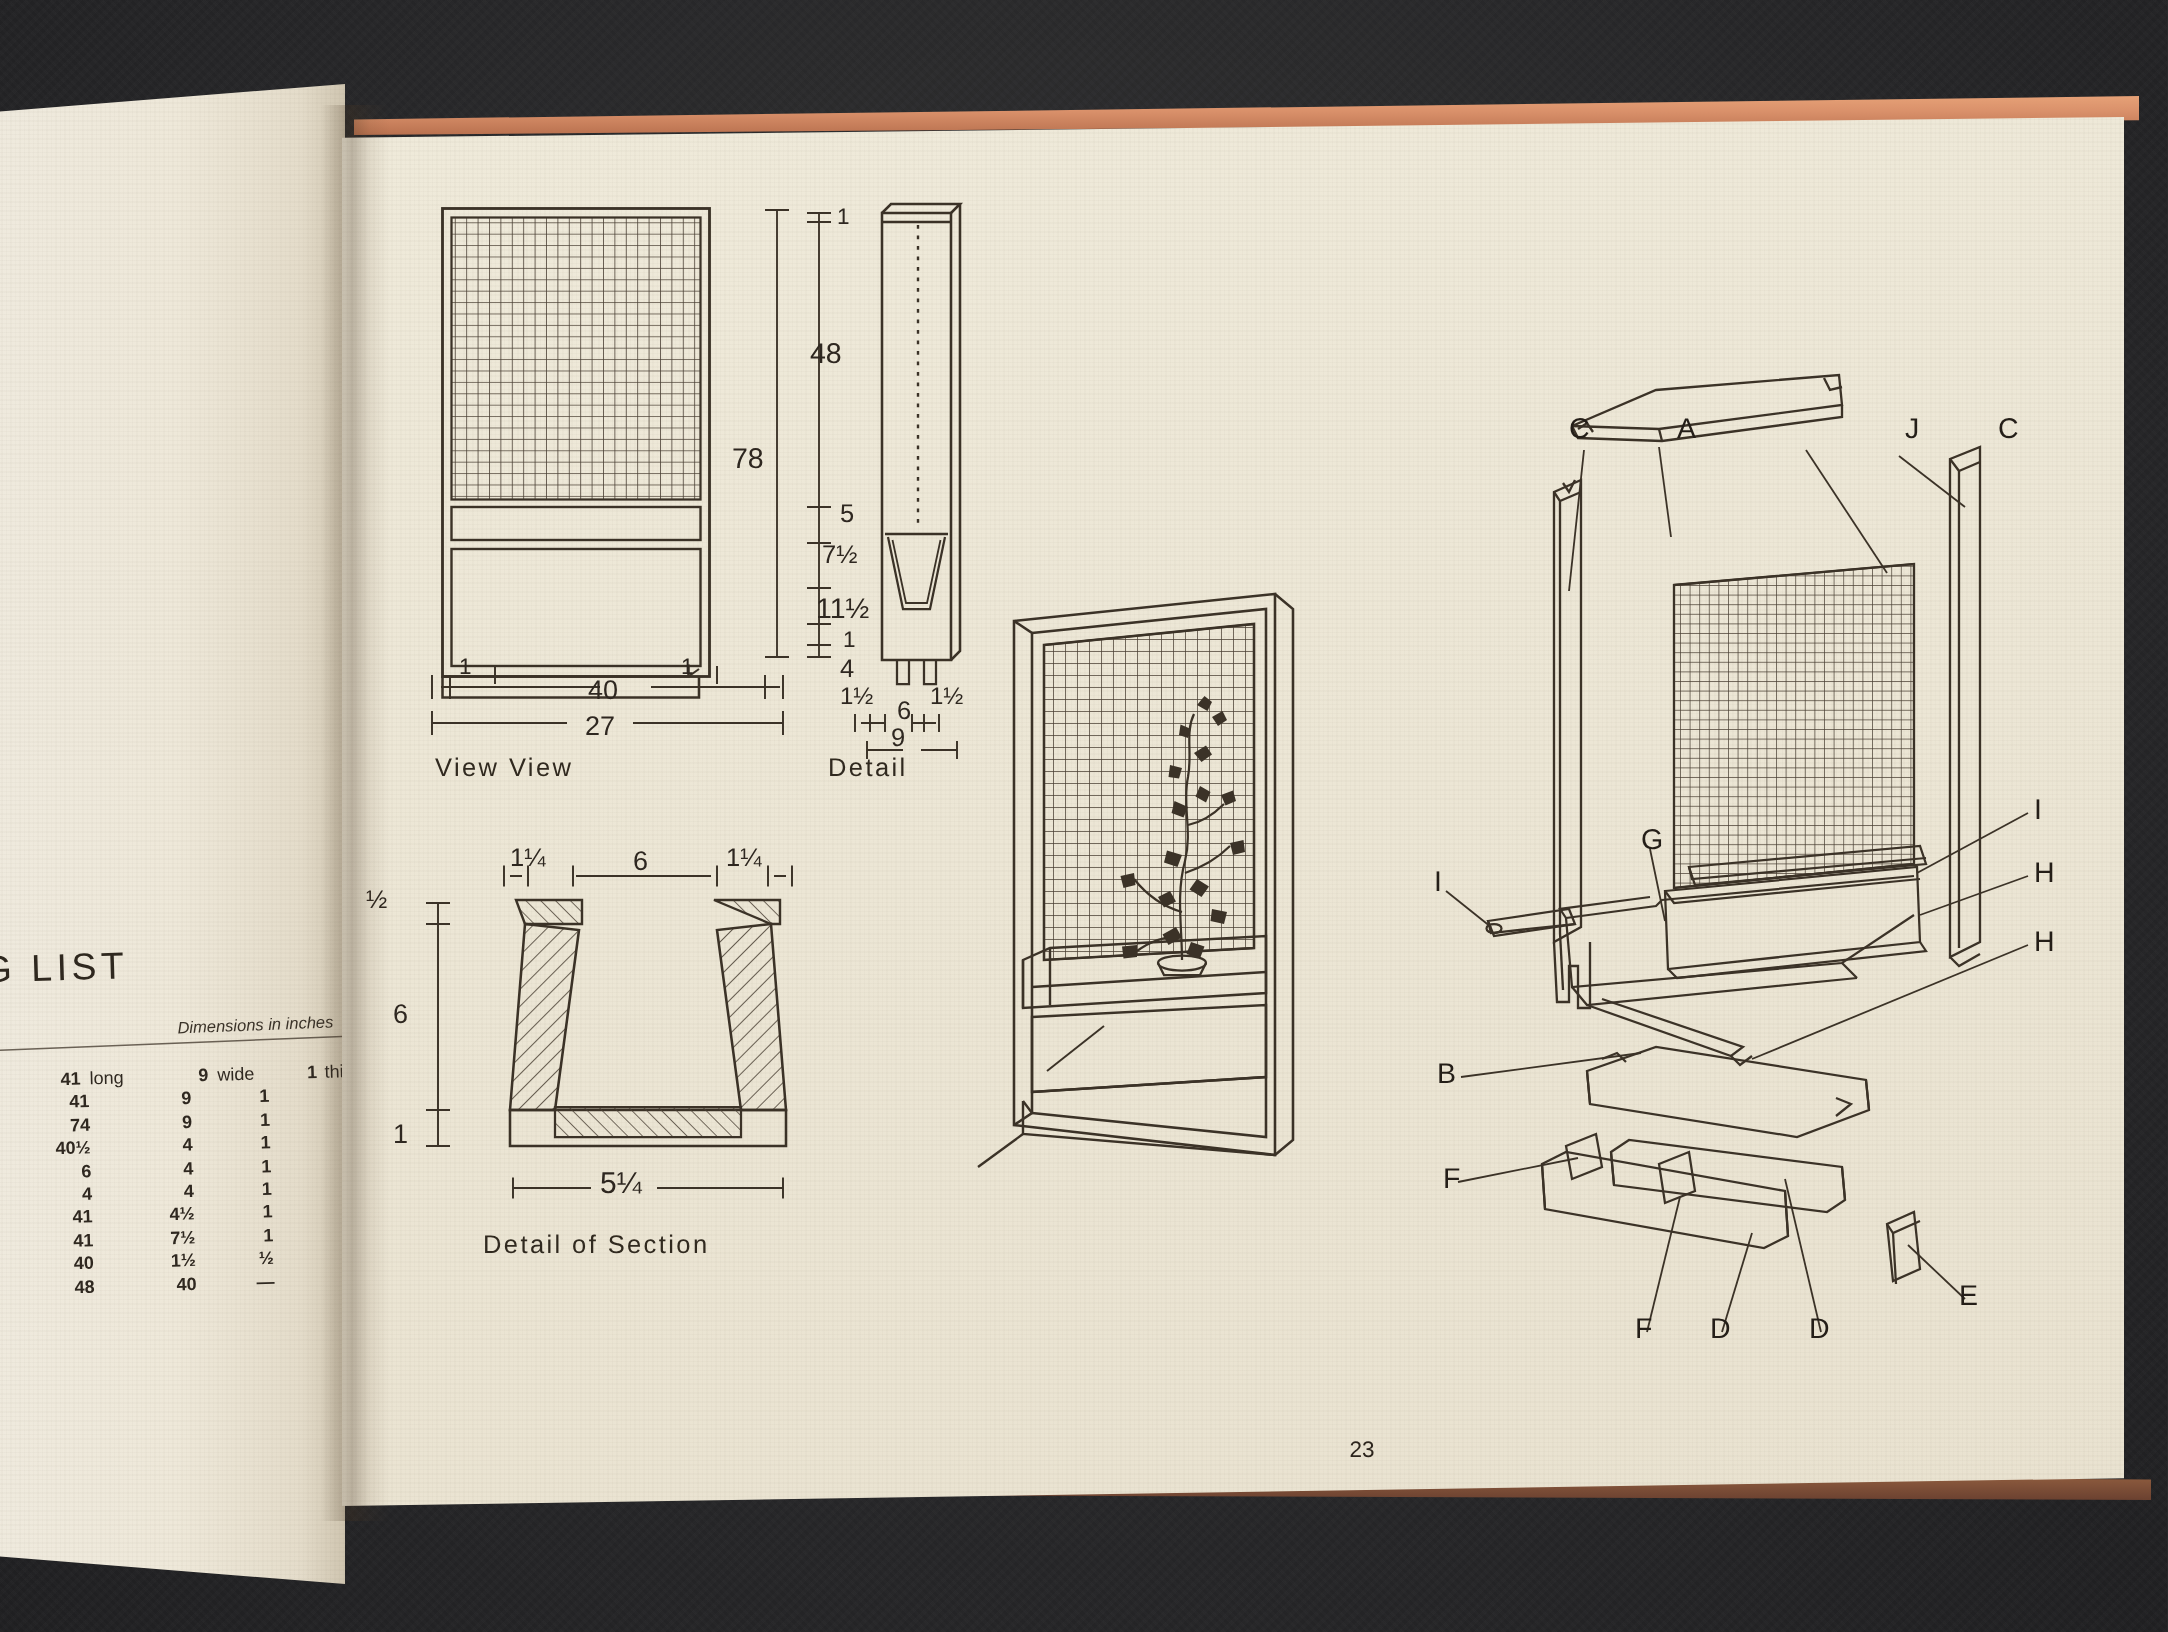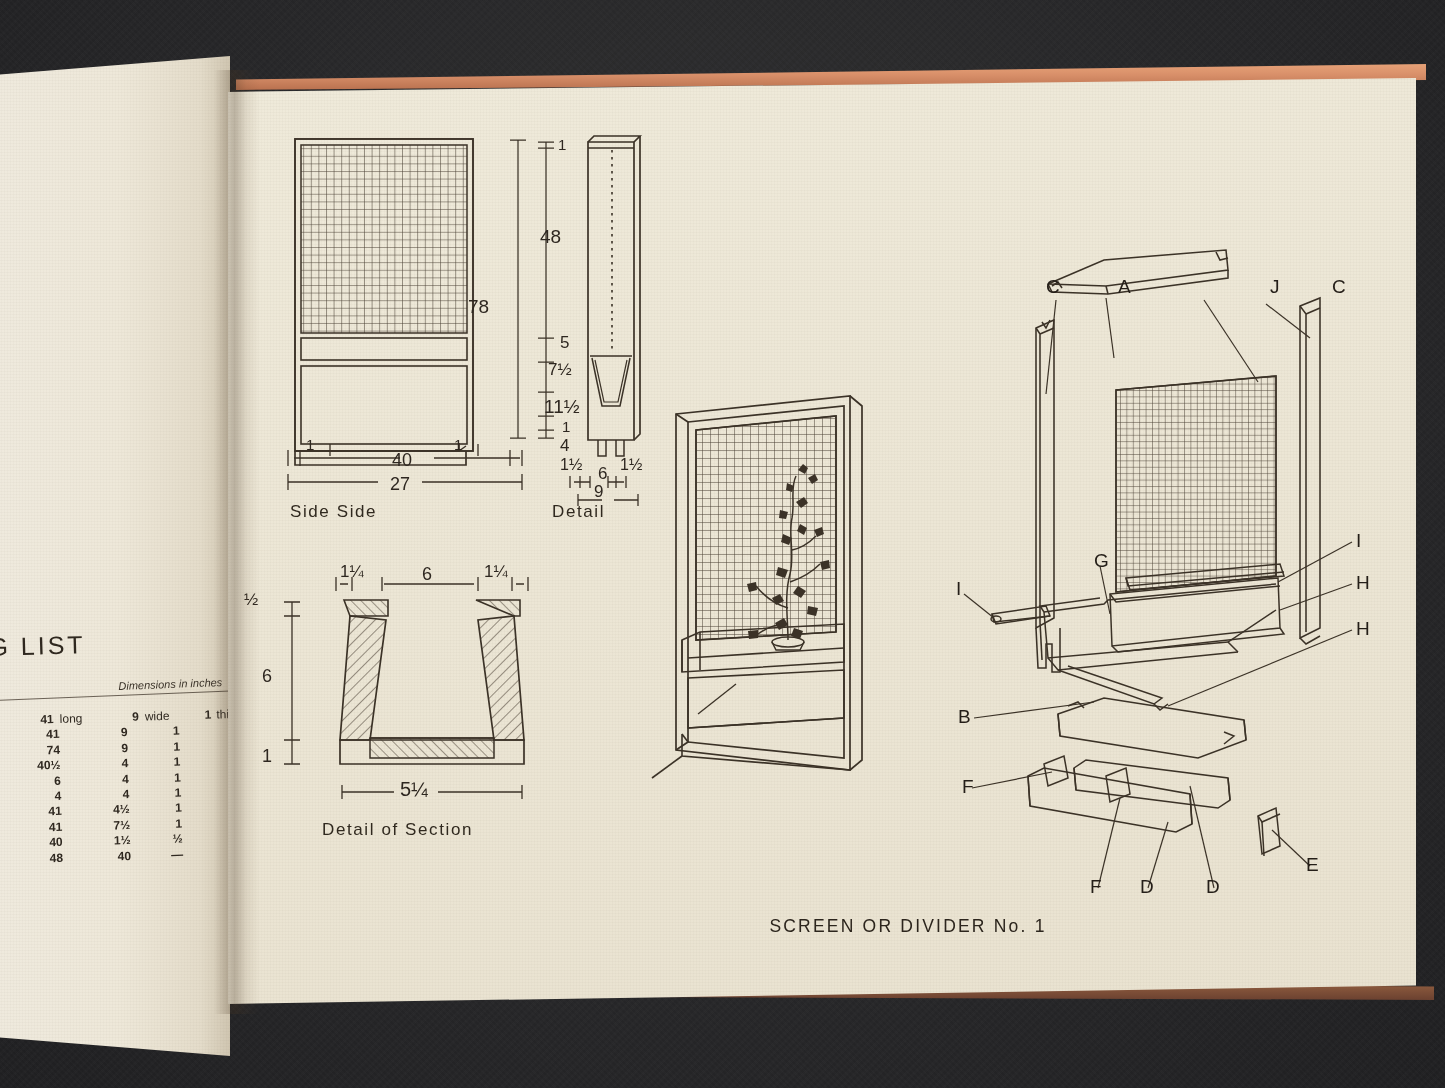--- a/index.html
+++ b/index.html
@@ -260,37 +260,37 @@
         <path d="M6 44 H96 M140 44 H240"></path>
         <path d="M6 36 V52 M240 36 V52"></path>
       </g>
     </svg>
 
     <span class="dim" style="left:78px;top:358px;">1</span>
     <span class="dim" style="left:164px;top:372px;font-size:18px;">40</span>
     <span class="dim" style="left:226px;top:358px;">1</span>
     <span class="dim" style="left:162px;top:396px;font-size:18px;">27</span>
 
-    <span class="cap" style="left:62px;top:424px;">Side Side</span>
+    <span class="cap" style="left:62px;top:424px;">View View</span>
 
     <svg style="position:absolute;left:274px;top:52px;" width="84" height="330" viewBox="0 0 84 330">
       <g stroke="#3b3227" stroke-width="1.25" fill="none">
 
         <path d="M16 10 V308"></path>
         <path d="M8 10 H24 M8 308 H24"></path>
 
         <path d="M44 12 V208"></path>
         <path d="M36 12 H52 M36 18 H52 M36 208 H52"></path>
 
         <path d="M44 208 V232 M44 232 V262 M44 262 V286 M44 286 V308"></path>
         <path d="M36 232 H52 M36 262 H52 M36 286 H52 M36 300 H52 M36 308 H52"></path>
       </g>
     </svg>
 
-    <span class="dim" style="left:240px;top:218px;font-size:19px;">78</span>
+    <span class="dim" style="left:260px;top:218px;font-size:19px;">78</span>
     <span class="dim" style="left:312px;top:148px;font-size:19px;">48</span>
     <span class="dim" style="left:330px;top:58px;">1</span>
     <span class="dim" style="left:332px;top:255px;font-size:17px;">5</span>
     <span class="dim" style="left:320px;top:282px;font-size:17px;">7½</span>
     <span class="dim" style="left:316px;top:318px;font-size:19px;">11½</span>
     <span class="dim" style="left:334px;top:340px;">1</span>
     <span class="dim" style="left:332px;top:358px;font-size:17px;">4</span>
 
     <svg style="position:absolute;left:340px;top:52px;" width="90" height="330" viewBox="0 0 90 330">
       <g stroke="#3b3227" fill="none" stroke-width="1.7">
@@ -547,17 +547,17 @@
     <span class="plabel" style="left:1128px;top:540px;">H</span>
     <span class="plabel" style="left:866px;top:472px;">G</span>
     <span class="plabel" style="left:730px;top:628px;">B</span>
     <span class="plabel" style="left:728px;top:500px;">I</span>
     <span class="plabel" style="left:734px;top:698px;">F</span>
     <span class="plabel" style="left:862px;top:798px;">F</span>
     <span class="plabel" style="left:912px;top:798px;">D</span>
     <span class="plabel" style="left:978px;top:798px;">D</span>
     <span class="plabel" style="left:1078px;top:776px;">E</span>
 
-    <div id="fig-caption" style="width:760px;left:300px;">SCREEN OR DIVIDER No. 1</div>
+    <div id="page-number" style="width:760px;left:300px;">23</div>
   </div>
 
   <div id="gutter"></div>
 </div>
 
 </body></html>

